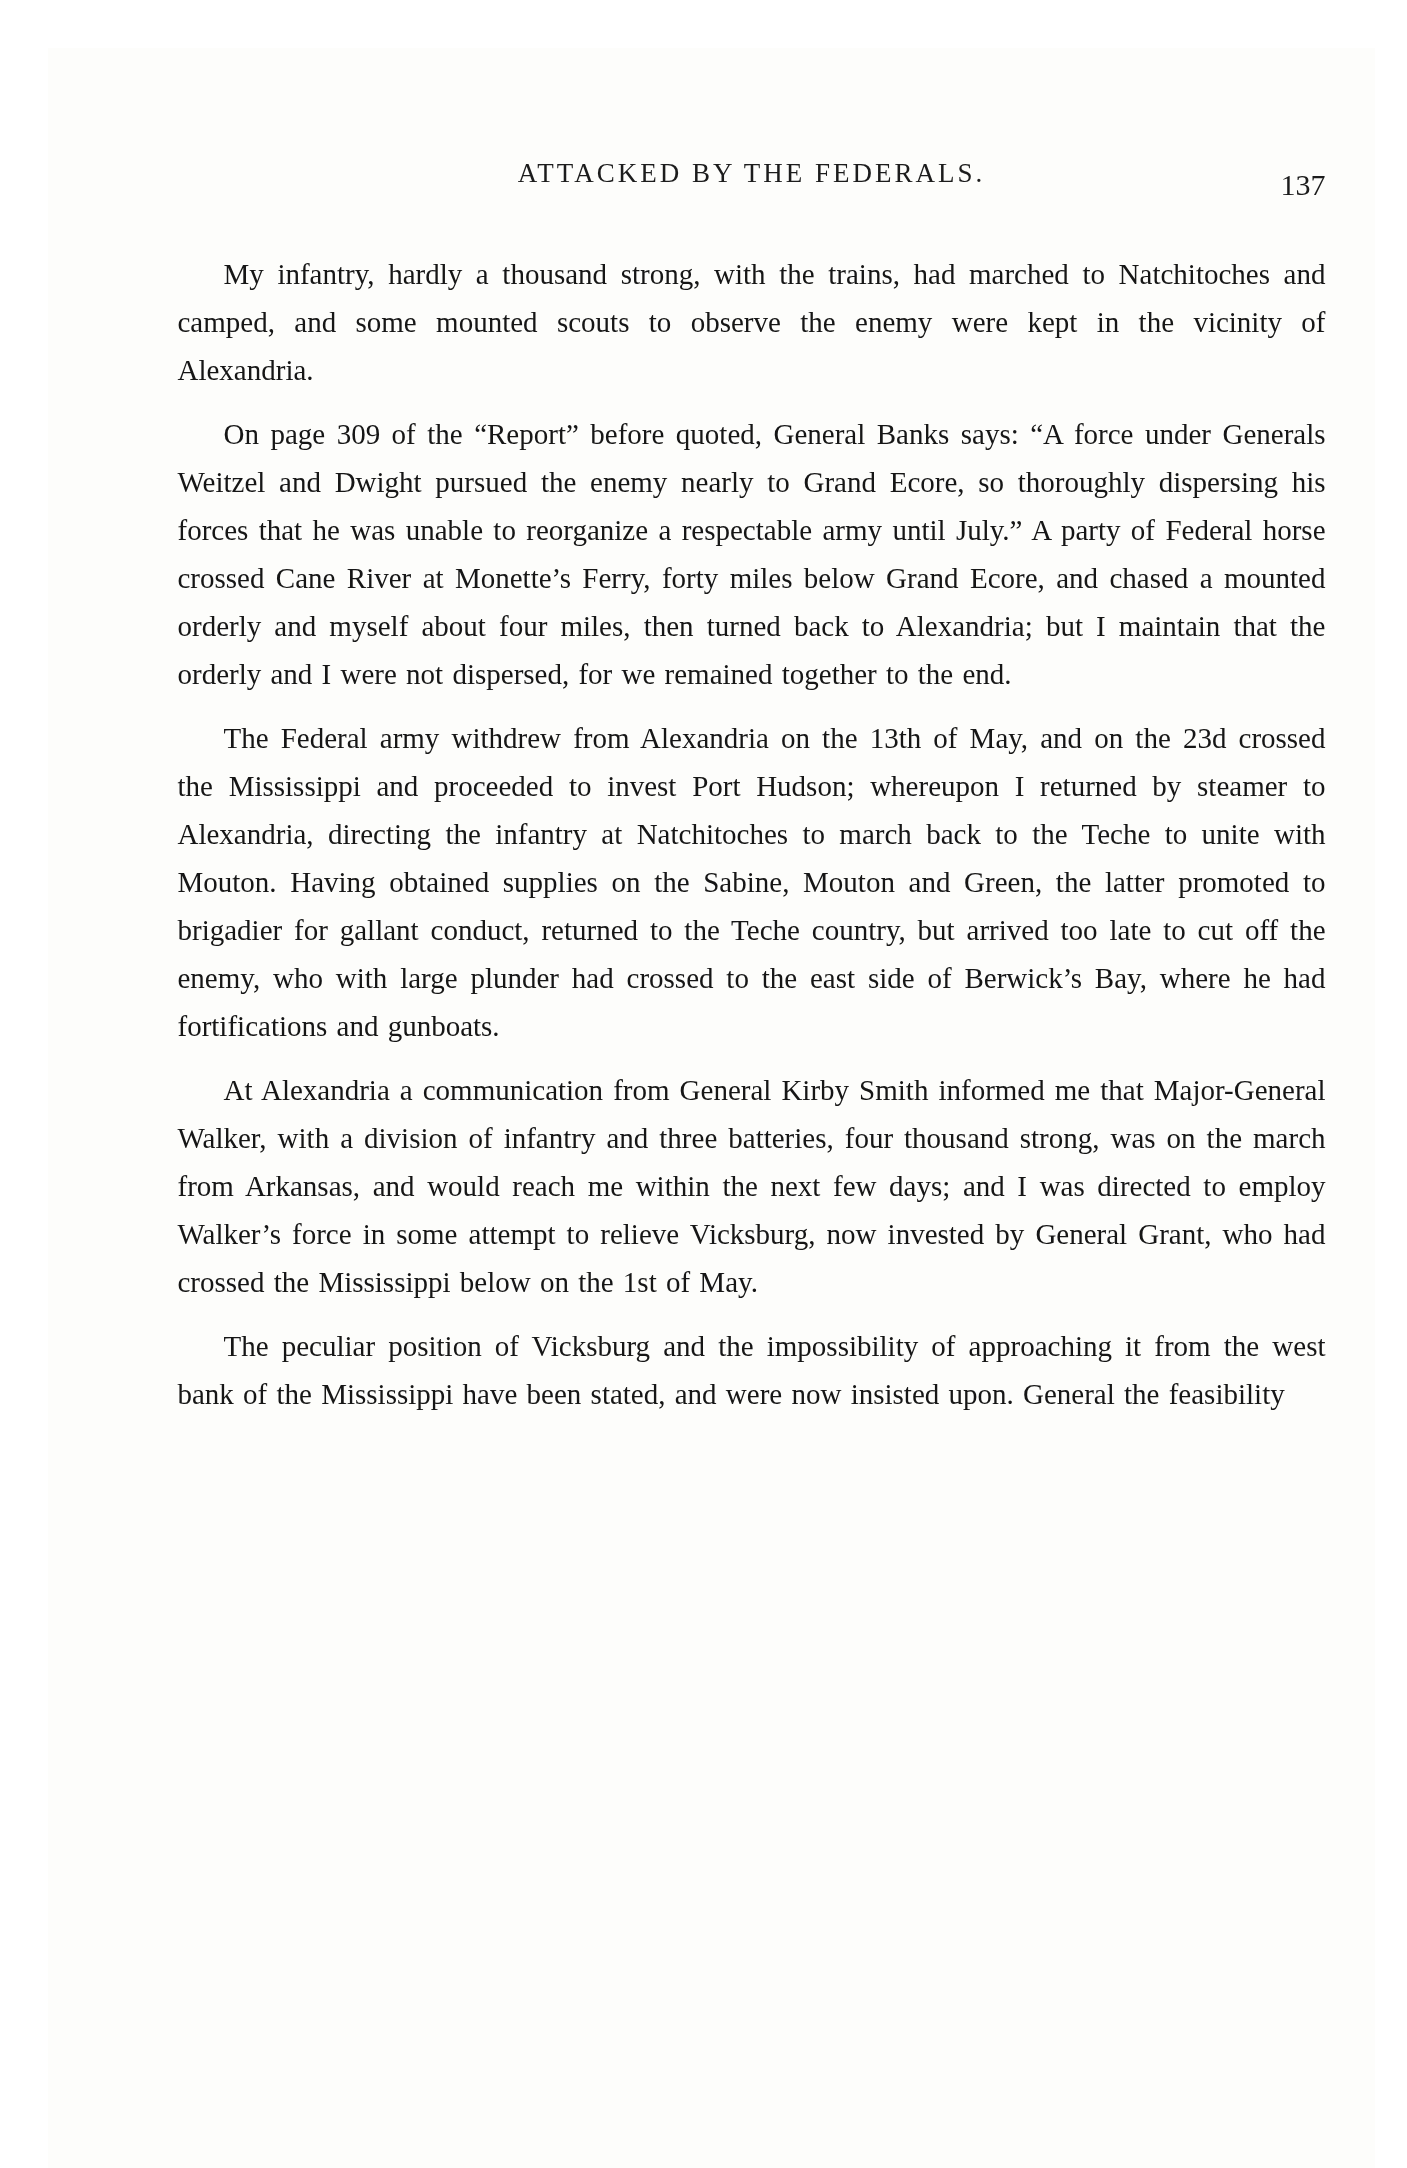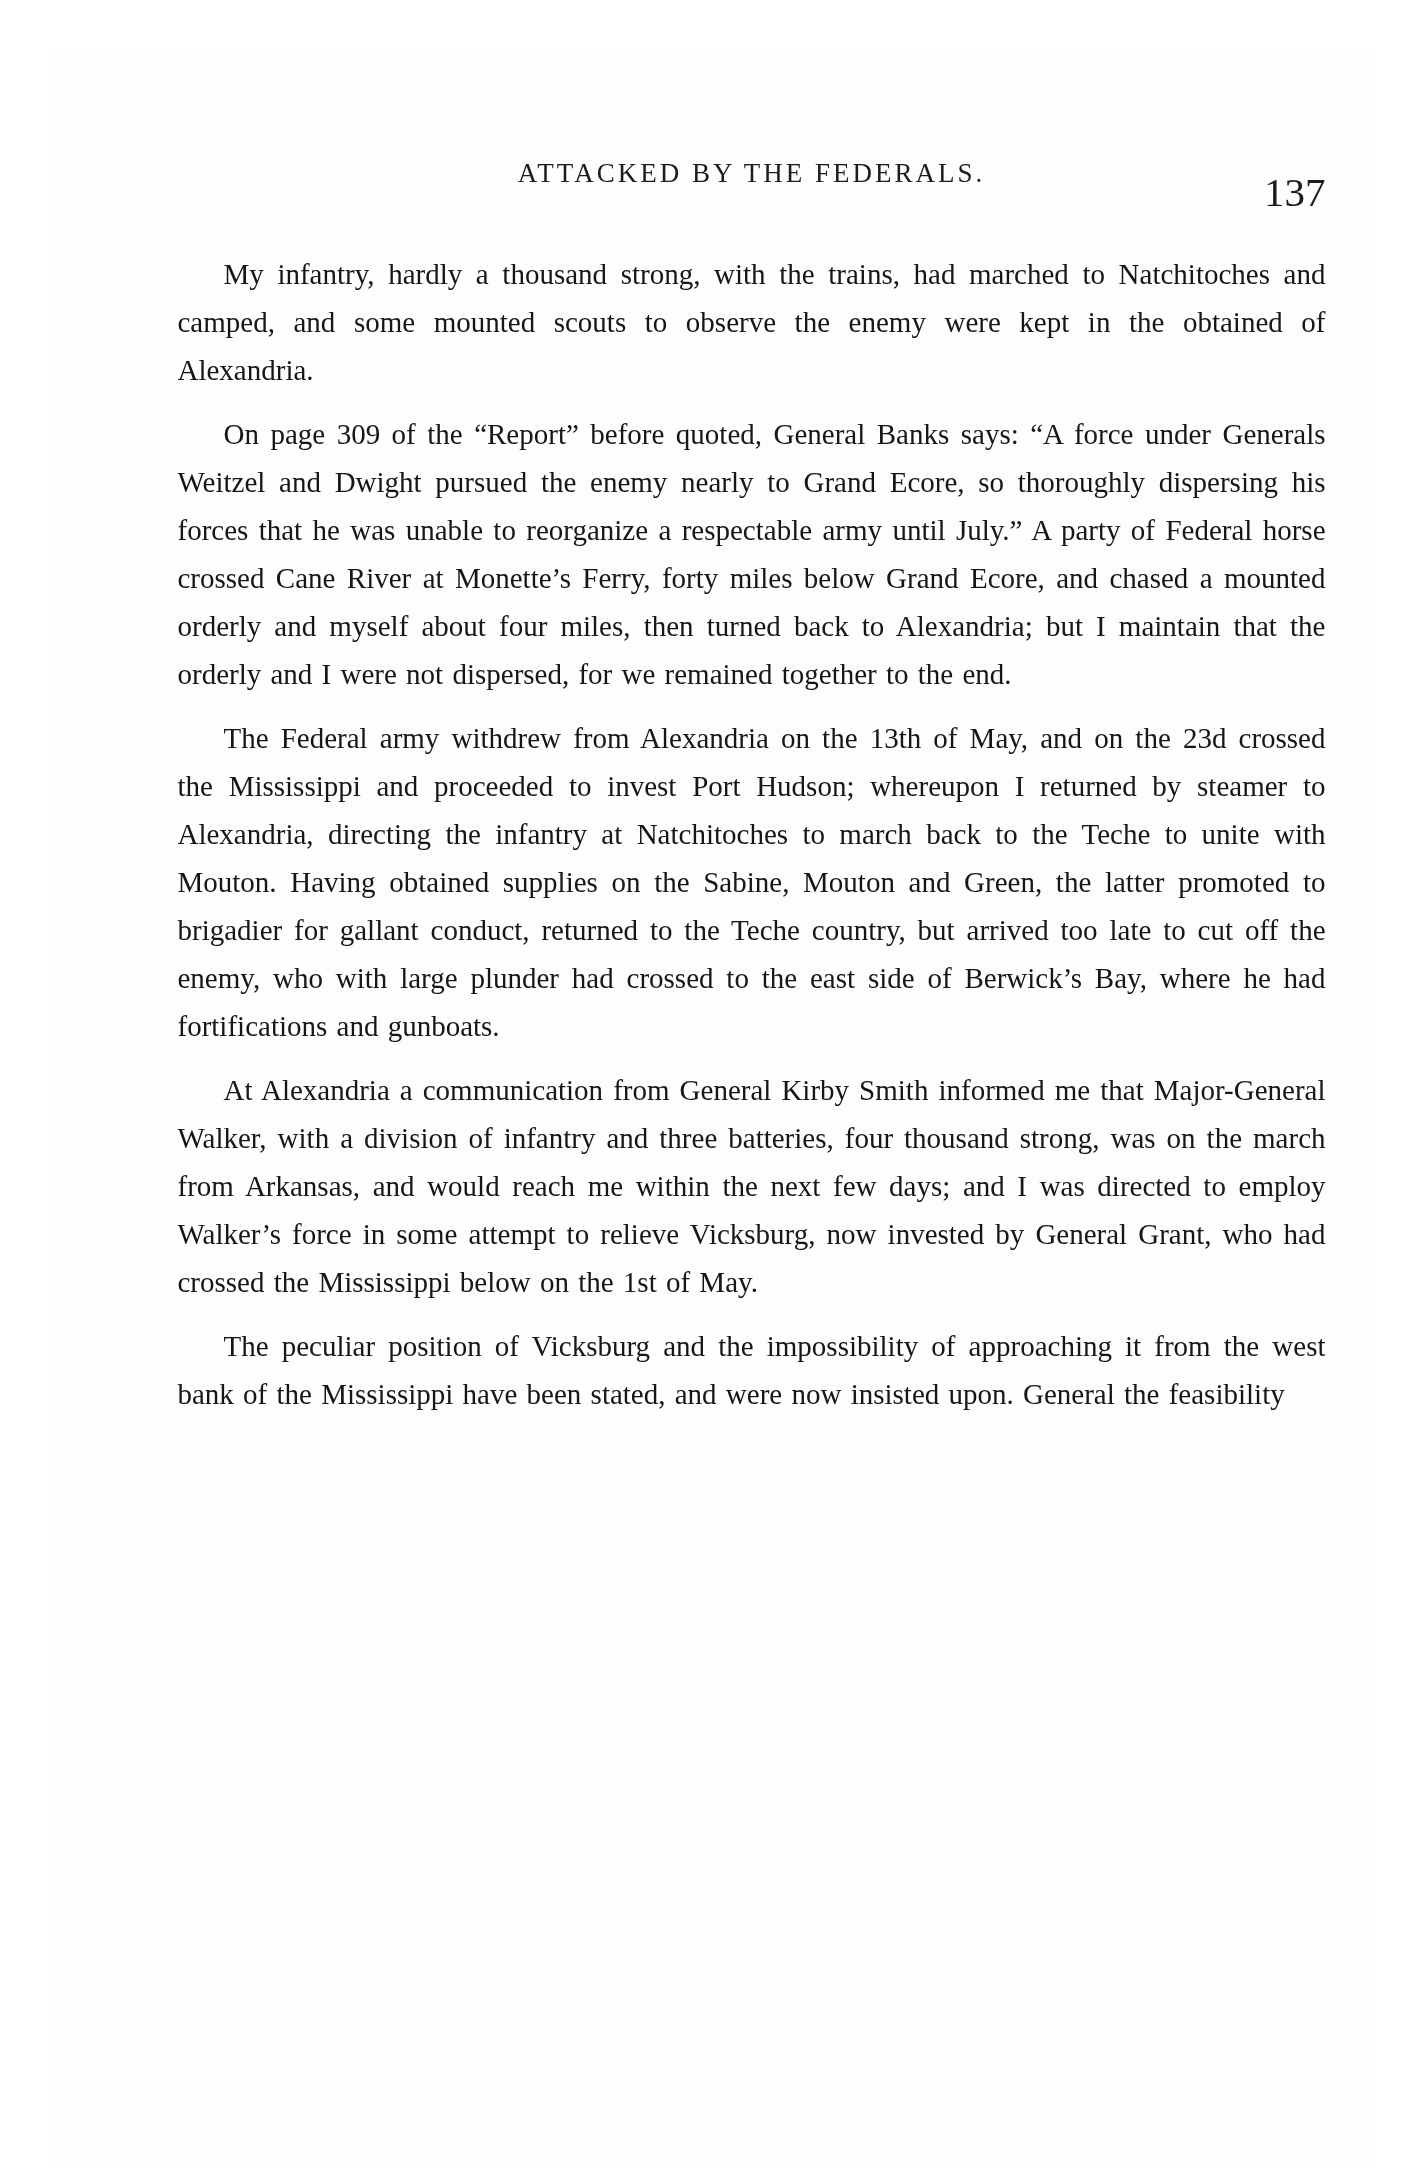--- a/index.html
+++ b/index.html
@@ -35,21 +35,21 @@
     font-size: 27px;
     letter-spacing: 3px;
     color: #1c1c1c;
     padding-top: 6px;
   }
 
   .page-number {
     position: absolute;
     right: 0;
     top: 0;
-    font-size: 41px;
+    font-size: 30px;
     color: #1c1c1c;
   }
 
   .page-body p {
     font-size: 29px;
     line-height: 48px;
     text-align: justify;
     color: #161616;
     word-spacing: 2px;
   }
@@ -63,21 +63,21 @@
 
 <div class="sheet">
   <div class="content">
 
     <div class="running-header">
       <div class="running-title">ATTACKED BY THE FEDERALS.</div>
       <div class="page-number">137</div>
     </div>
 
     <div class="page-body" id="paragraphs">
-        <p class="indent">My infantry, hardly a thousand strong, with the trains, had marched to Natchitoches and camped, and some mounted scouts to observe the enemy were kept in the obtained of Alexandria.</p>
+        <p class="indent">My infantry, hardly a thousand strong, with the trains, had marched to Natchitoches and camped, and some mounted scouts to observe the enemy were kept in the vicinity of Alexandria.</p>
         <p class="indent">On page 309 of the “Report” before quoted, General Banks says: “A force under Generals Weitzel and Dwight pursued the enemy nearly to Grand Ecore, so thoroughly dispersing his forces that he was unable to reorganize a respectable army until July.”  A party of Federal horse crossed Cane River at Monette’s Ferry, forty miles below Grand Ecore, and chased a mounted orderly and myself about four miles, then turned back to Alexandria; but I maintain that the orderly and I were not dispersed, for we remained together to the end.</p>
         <p class="indent">The Federal army withdrew from Alexandria on the 13th of May, and on the 23d crossed the Mississippi and proceeded to invest Port Hudson; whereupon I returned by steamer to Alexandria, directing the infantry at Natchitoches to march back to the Teche to unite with Mouton.  Having obtained supplies on the Sabine, Mouton and Green, the latter promoted to brigadier for gallant conduct, returned to the Teche country, but arrived too late to cut off the enemy, who with large plunder had crossed to the east side of Berwick’s Bay, where he had fortifications and gunboats.</p>
         <p class="indent">At Alexandria a communication from General Kirby Smith informed me that Major-General Walker, with a division of infantry and three batteries, four thousand strong, was on the march from Arkansas, and would reach me within the next few days; and I was directed to employ Walker’s force in some attempt to relieve Vicksburg, now invested by General Grant, who had crossed the Mississippi below on the 1st of May.</p>
         <p class="indent">The peculiar position of Vicksburg and the impossibility of approaching it from the west bank of the Mississippi have been stated, and were now insisted upon.  General the feasibility</p>
       </div>
 
   </div>
 </div>
 
 </body></html>

